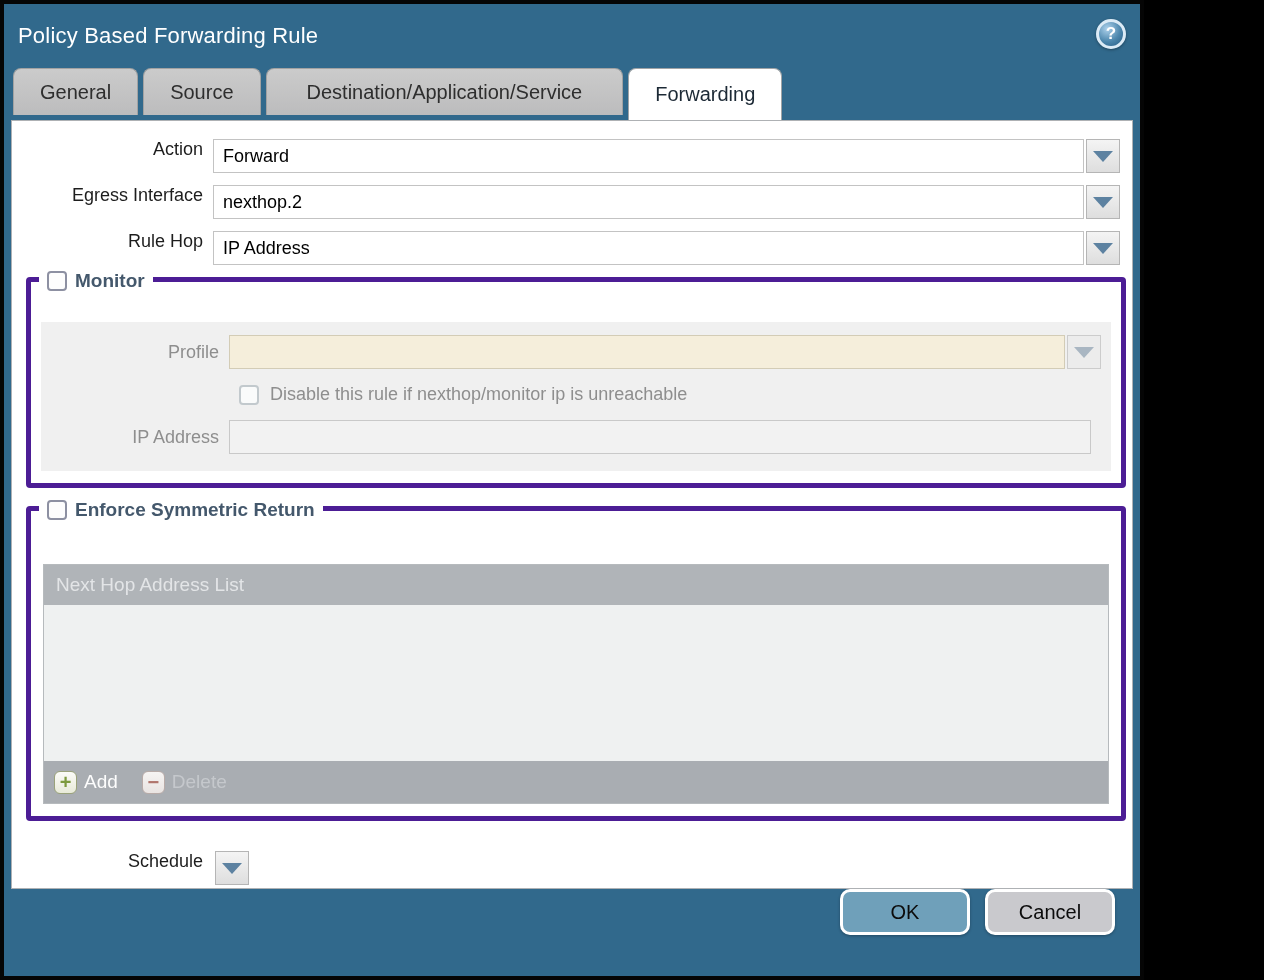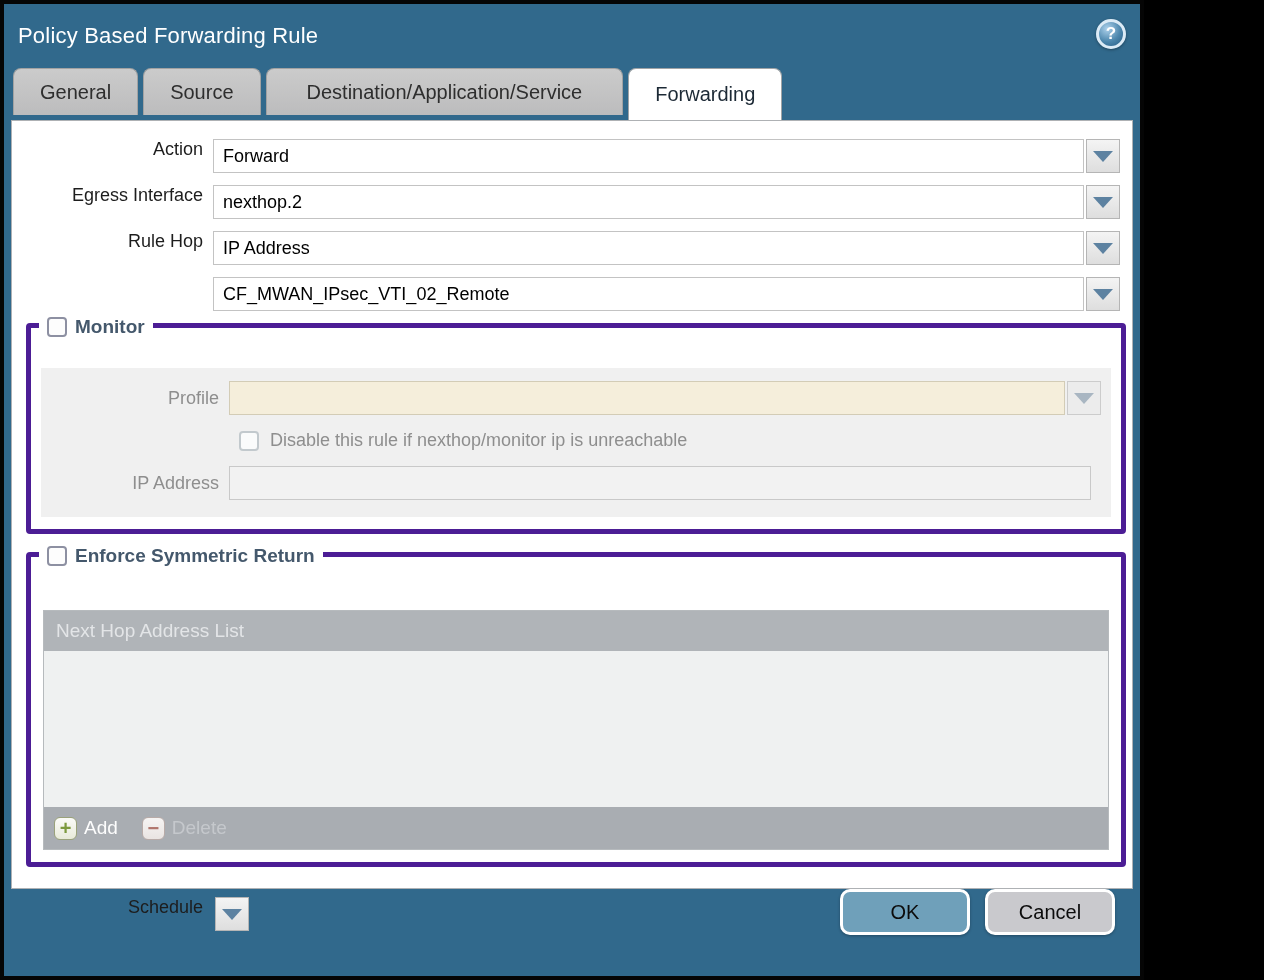--- a/index.html
+++ b/index.html
@@ -209,27 +209,20 @@
     </div>
 
     <div class="form-row">
       <div class="form-label">Rule Hop</div>
       <div class="field">IP Address</div>
       <div class="dd-btn">
         <span class="dd-arrow"></span>
       </div>
     </div>
 
-    <div class="form-row">
-      <div class="form-label"></div>
-      <div class="field">CF_MWAN_IPsec_VTI_02_Remote</div>
-      <div class="dd-btn">
-        <span class="dd-arrow"></span>
-      </div>
-    </div>
 
     <div class="fset">
       <div class="fset-legend">
         <span class="checkbox"></span>
         <span class="fset-title">Monitor</span>
       </div>
       <div class="monitor-panel">
         <div class="monitor-row">
           <div class="monitor-label">Profile</div>
           <div class="field beige"></div>

